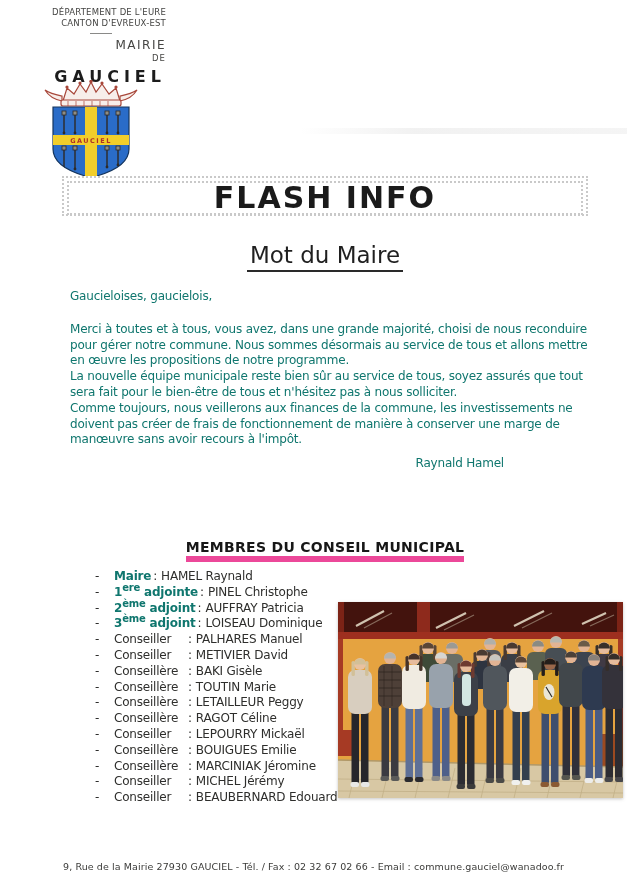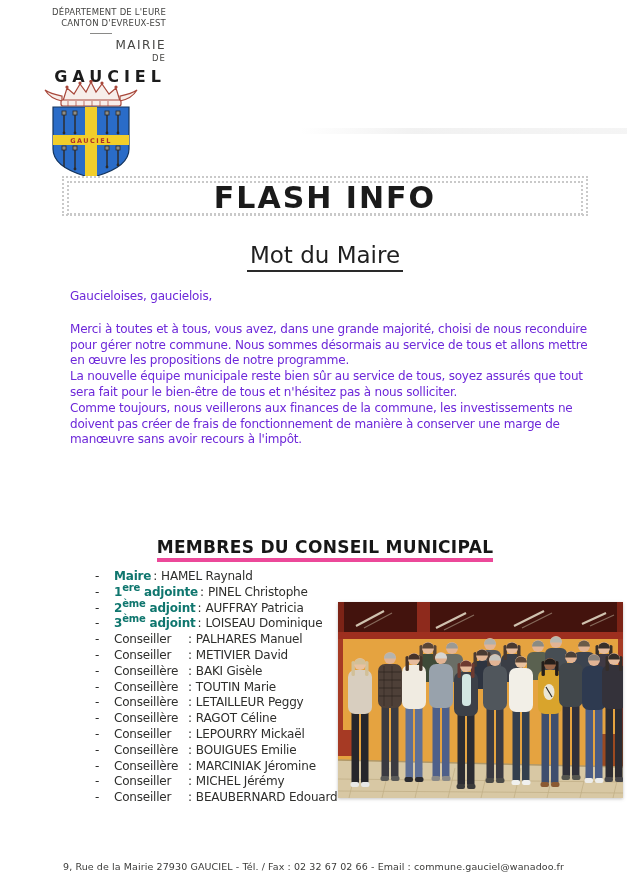--- a/index.html
+++ b/index.html
@@ -20,27 +20,27 @@
   .smudge{position:absolute;left:300px;top:128px;width:327px;height:6px;
     background:linear-gradient(90deg,rgba(120,120,120,0) 0%,rgba(120,120,120,0.10) 35%,rgba(120,120,120,0.08) 100%);}
   
   .flash-box{position:absolute;left:62px;top:176px;width:516px;height:30px;
     border:2px dotted #c9c9c9;padding:3px;background:#fff;}
   .flash-inner{border:2px dotted #c9c9c9;height:100%;display:flex;align-items:center;justify-content:center;}
   .flash-title{font-size:30px;font-weight:bold;letter-spacing:2px;color:#1a1a1a;line-height:30px;}
   
   .mot-heading{position:absolute;left:70px;top:242px;width:510px;text-align:center;}
   .mot-heading span{font-size:23px;color:#1f1f1f;border-bottom:2px solid #2a2a2a;padding:0 3px 2px 3px;}
-  .body-text{position:absolute;left:70px;top:289px;width:522px;font-size:12px;line-height:15.8px;letter-spacing:-0.2px;color:#6d28d9;}
+  .body-text{position:absolute;left:70px;top:289px;width:522px;font-size:12px;line-height:15.8px;letter-spacing:-0.2px;color:#0f766e;}
   .salutation{margin-bottom:17px;}
   .body-text p{margin:0;}
   .signature{margin-top:8px;text-align:right;padding-right:88px;}
   
   .council-heading{position:absolute;left:70px;top:537px;width:510px;text-align:center;}
-  .council-heading span{font-size:17px;font-weight:bold;letter-spacing:0.3px;color:#171717;border-bottom:4px solid #ec4899;padding-bottom:1px;}
+  .council-heading span{font-size:14px;font-weight:bold;letter-spacing:0.3px;color:#171717;border-bottom:6px solid #ec4899;padding-bottom:1px;}
   .members{position:absolute;left:95px;top:569px;width:255px;font-size:12px;line-height:15.8px;letter-spacing:-0.2px;color:#2e2e2c;}
   .member-row{display:flex;white-space:nowrap;}
   .m-dash{width:19px;flex:0 0 auto;}
   .m-title.bold{font-weight:bold;color:#0f766e;}
   .m-title.fixed{display:inline-block;min-width:72px;}
   .m-title sup{font-size:10px;line-height:0;}
   .m-colon{padding:0 4px 0 2px;}
   
   .photo{position:absolute;left:338px;top:602px;width:285px;height:196px;box-shadow:0 1px 3px rgba(90,90,90,0.35);}
   .photo svg{display:block;}
@@ -141,20 +141,21 @@
     <span>Mot du Maire</span>
   </div>
 
   <div class="body-text">
     <div class="salutation">Gaucieloises, gaucielois,</div>
     <div id="paragraphs">
         <p>Merci à toutes et à tous, vous avez, dans une grande majorité, choisi de nous reconduire pour gérer notre commune. Nous sommes désormais au service de tous et allons mettre en œuvre les propositions de notre programme.</p>
         <p>La nouvelle équipe municipale reste bien sûr au service de tous, soyez assurés que tout sera fait pour le bien-être de tous et n'hésitez pas à nous solliciter.</p>
         <p>Comme toujours, nous veillerons aux finances de la commune, les investissements ne doivent pas créer de frais de fonctionnement de manière à conserver une marge de manœuvre sans avoir recours à l'impôt.</p>
       </div>
+    <div class="signature">Raynald Hamel</div>
   </div>
 
   <div class="council-heading">
     <span>MEMBRES DU CONSEIL MUNICIPAL</span>
   </div>
   <div class="members" id="members">
       <div class="member-row">
         <span class="m-dash">-</span>
         <span class="m-title bold">Maire</span>
         <span class="m-colon">:</span>

